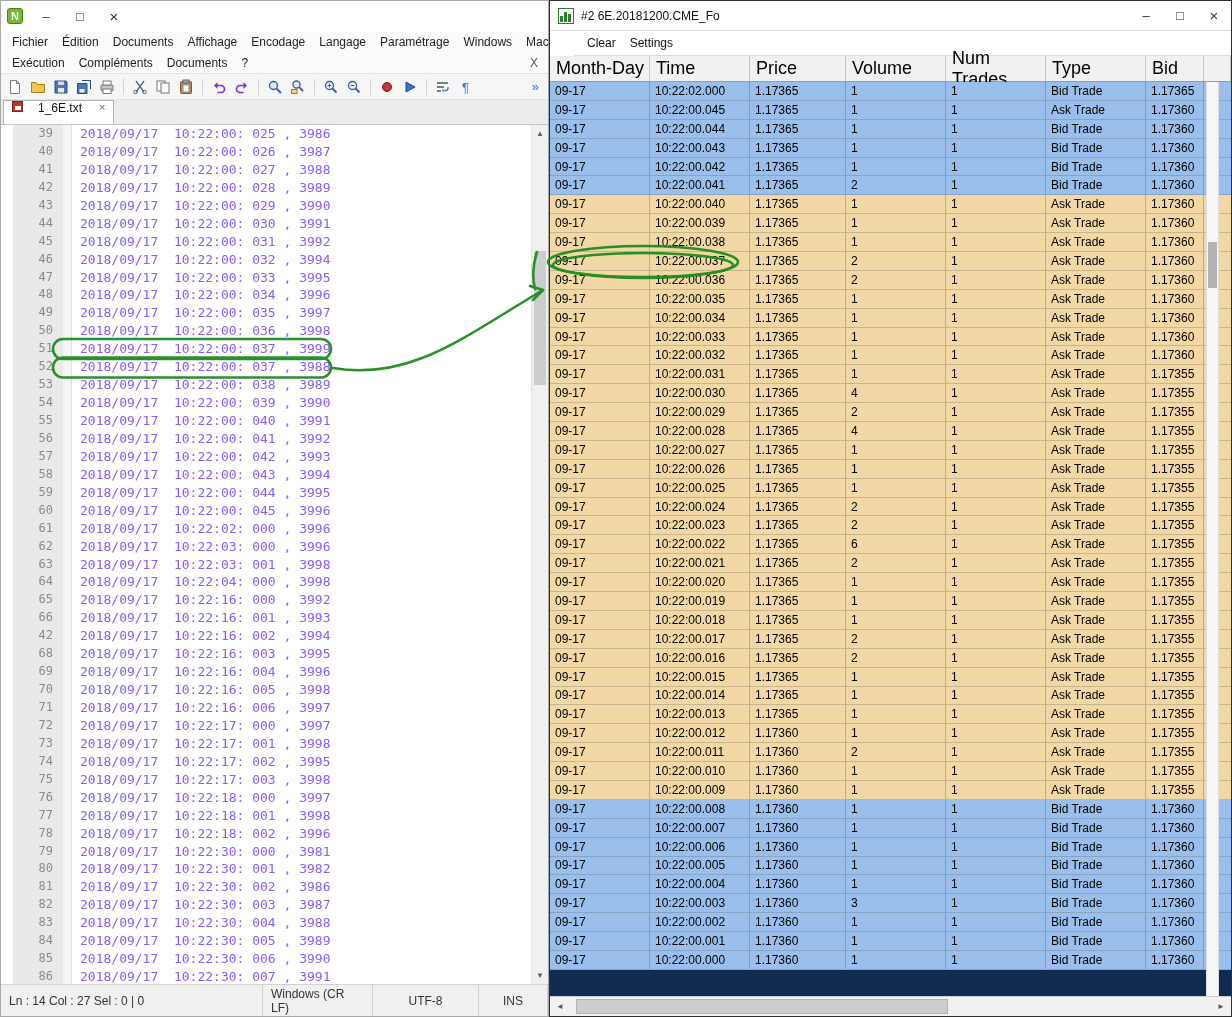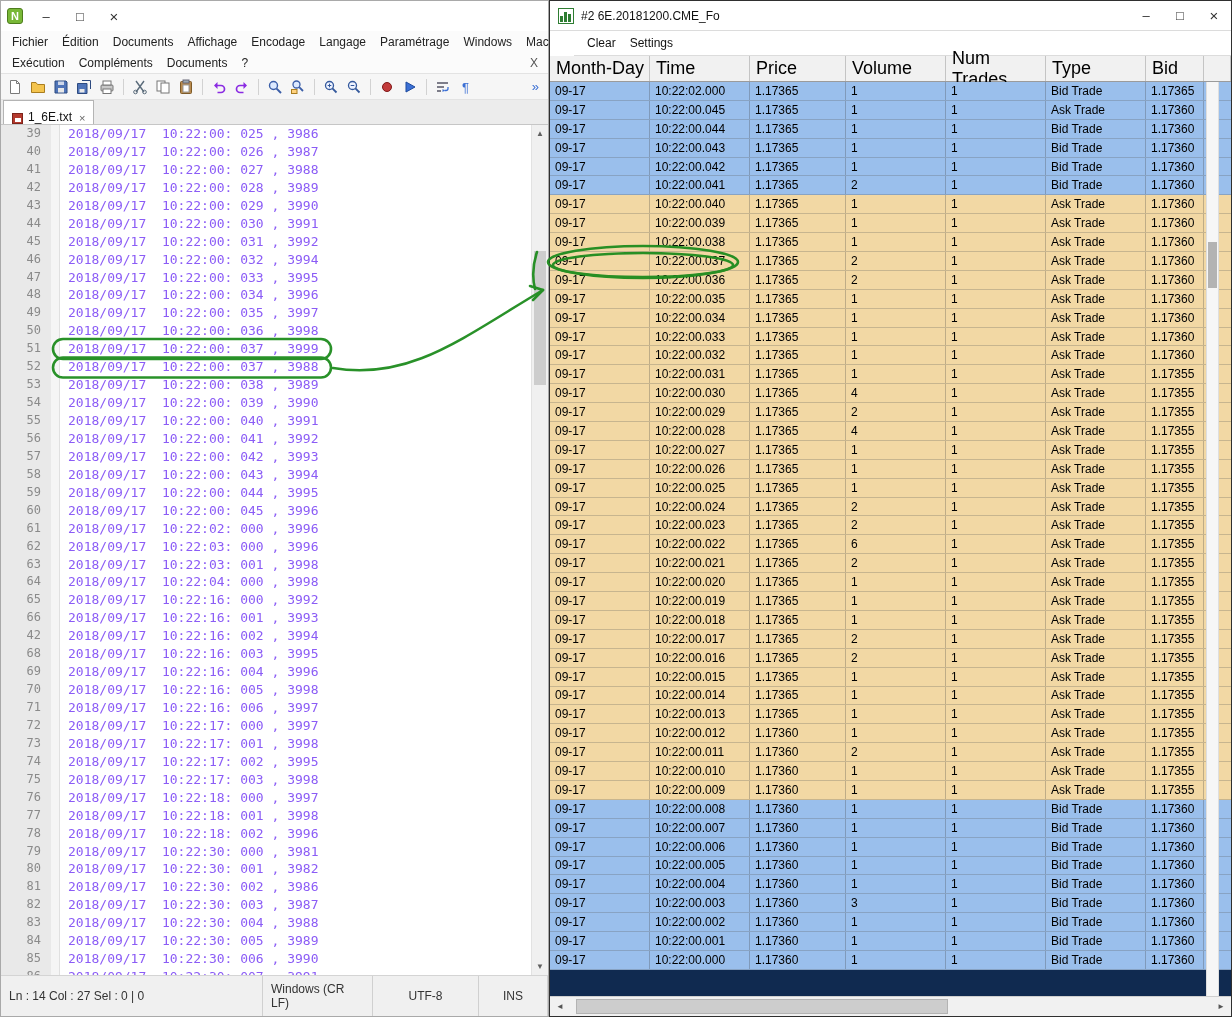--- a/index.html
+++ b/index.html
@@ -19,37 +19,37 @@
   .menu-item{padding:0 7px;}
   .menu-spacer{flex:1;}
   .menu-close{padding:0 10px;color:#555;font-size:12px;}
   .npp-toolbar{height:27px;background:#f6f6f6;display:flex;align-items:center;gap:5px;padding:0 5px;
     border-top:1px solid #e3e3e3;border-bottom:1px solid #e3e3e3;}
   .tbi{width:18px;height:18px;display:flex;align-items:center;justify-content:center;}
   .tbi svg{display:block;}
   .tb-sep{width:1px;height:16px;background:#d2d2d2;margin:0 2px;}
   .tb-overflow{margin-left:auto;color:#3b6fd4;font-size:13px;padding:0 4px;}
   .npp-tabbar{height:25px;background:#ececec;display:flex;align-items:flex-end;padding-left:2px;border-bottom:1px solid #c6c6c6;}
-  .tab{height:24px;background:#fff;border:1px solid #b4b4b4;border-bottom:none;display:flex;align-items:flex-end;
-    gap:5px;padding:0 8px;font-size:12px;color:#111;}
+  .tab{height:24px;background:#fff;border:1px solid #b4b4b4;border-bottom:none;display:flex;align-items:flex-start;
+    gap:15px;padding:0 8px;font-size:12px;color:#111;}
   .tab-savedot{width:11px;height:11px;background:#b43a2e;border:1px solid #7d241b;position:relative;}
   .tab-savedot span{position:absolute;left:2px;bottom:1px;width:6px;height:4px;background:#fff;}
   .tab-close{color:#666;font-size:11px;margin-left:2px;}
   .npp-editor{flex:1;display:flex;background:#fff;overflow:hidden;position:relative;}
   .gutter{width:50px;background:#e9e9e9;font-family:"DejaVu Sans Mono",monospace;font-size:12px;color:#8a8a8a;
-    display:flex;flex-direction:column;align-items:flex-end;}
+    display:flex;flex-direction:column;align-items:flex-end;margin-left:12px;}
   .ln{height:17.95px;line-height:17.95px;padding-right:10px;}
   .fold-margin{width:9px;background:#f5f5f5;border-right:1px solid #e0e0e0;}
   .codecol{flex:1;font-family:"DejaVu Sans Mono",monospace;font-size:13px;color:#8b5cf6;padding-left:8px;white-space:pre;}
   .code-line{height:17.95px;line-height:17.95px;}
   .npp-vscroll{width:17px;background:#f0f0f0;border-left:1px solid #e2e2e2;position:relative;}
   .sb-arrow{height:17px;display:flex;align-items:center;justify-content:center;font-size:8px;color:#606060;}
   .sb-arrow.bottom{position:absolute;bottom:0;left:0;right:0;}
   .npp-vthumb{position:absolute;left:2px;right:2px;top:126px;height:134px;background:#cdcdcd;}
-  .npp-status{height:41px;background:#f0f0f0;border-top:1px solid #d4d4d4;display:flex;align-items:center;font-size:12px;color:#333;}
+  .npp-status{height:32px;background:#f0f0f0;border-top:1px solid #d4d4d4;display:flex;align-items:center;font-size:12px;color:#333;}
   .st-sec{height:100%;display:flex;align-items:center;padding:0 8px;border-right:1px solid #d0d0d0;}
   .st-caret{width:262px;}
   .st-eol{width:110px;justify-content:center;}
   .st-enc{width:106px;justify-content:center;}
   .st-ins{flex:1;justify-content:center;}
 
   
   .sc-window{position:absolute;left:549px;top:0;width:683px;height:1017px;background:#fff;border:1px solid #2f2f2f;
     display:flex;flex-direction:column;}
   .sc-title{height:30px;background:#fff;display:flex;align-items:center;padding-left:8px;font-size:12px;color:#111;

